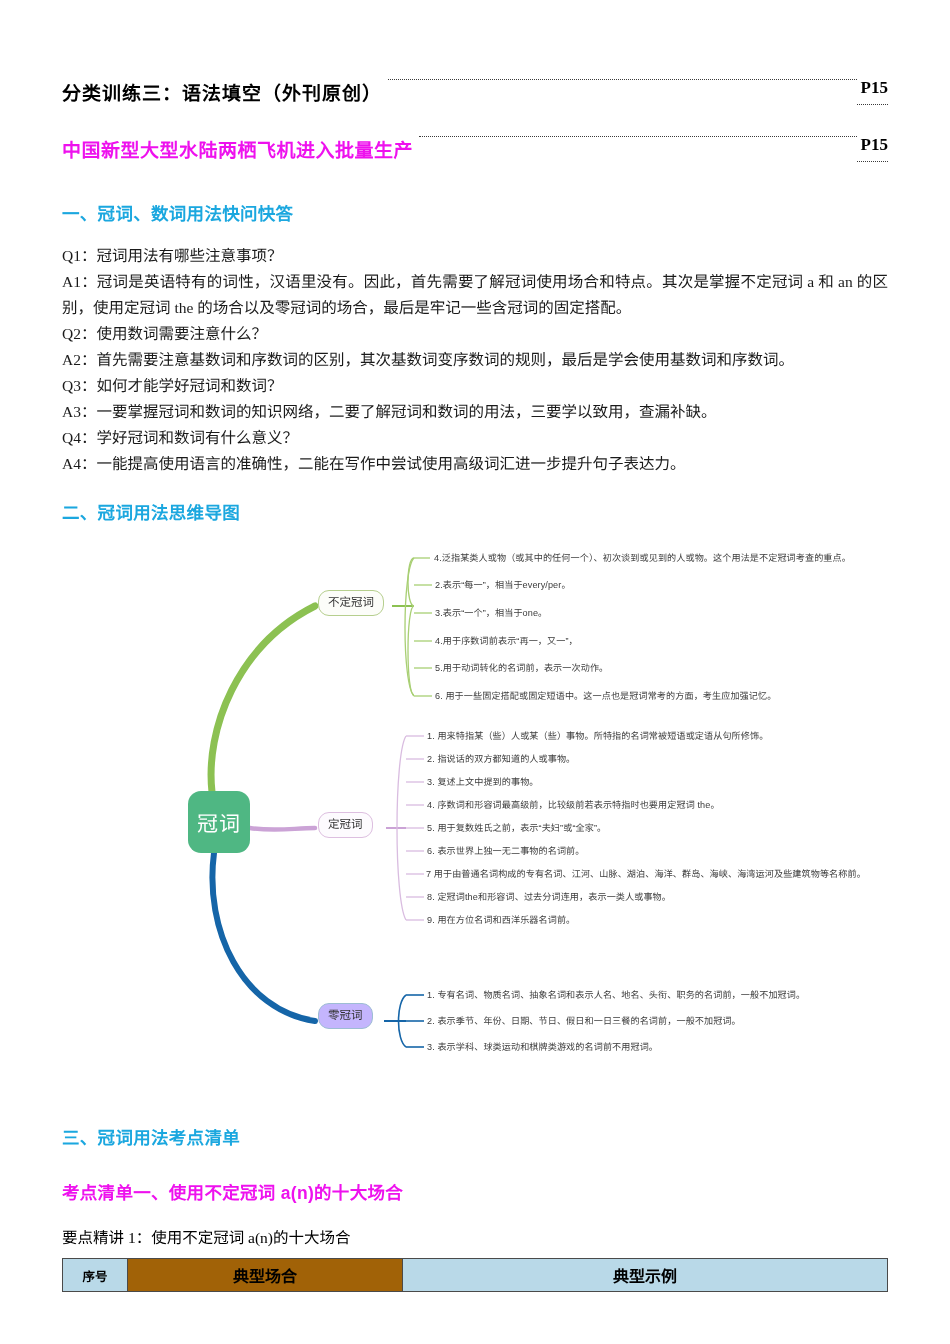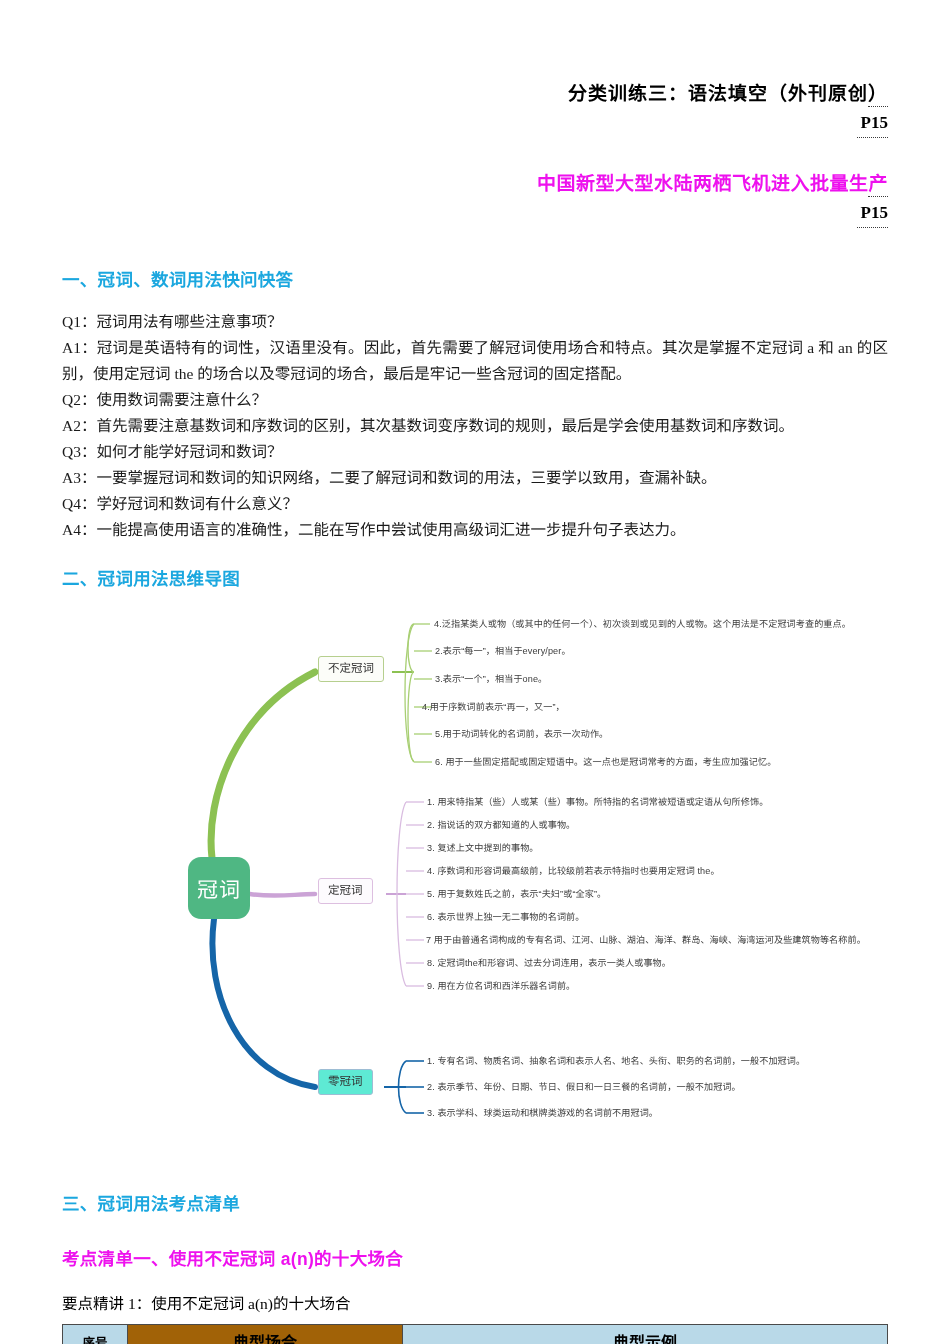--- a/index.html
+++ b/index.html
@@ -18,23 +18,22 @@
     box-sizing:border-box;
     padding:0;
   }
   .content{
     position:absolute;
     left:62px;right:62px;top:78px;
   }
 
   
   .leader-row{
-    display:flex;align-items:flex-end;
+    display:flex;
     width:100%;
-    flex-direction:column;
   }
   .leader-row .lr-title{
     white-space:nowrap;
     font-family:"Liberation Sans","DejaVu Sans",sans-serif;
     font-weight:bold;
   }
   .leader-row .lr-dots{
     flex:1 1 auto;
     border-bottom:1.6px dotted #3a3a3a;
     margin:0 0 6px 6px;
@@ -100,31 +99,31 @@
     display:flex;align-items:center;justify-content:center;
     color:#ffffff;
     font-family:"Liberation Sans","DejaVu Sans",sans-serif;
     font-size:21px;
     letter-spacing:1px;
   }
   .mm-node{
     position:absolute;
     background:#fdfdfd;
     border:1.2px solid #c8c8c8;
-    border-radius:3px;
+    border-radius:11px;
     padding:6px 9px;
     font-family:"Liberation Sans","DejaVu Sans",sans-serif;
     font-size:11.5px;
     color:#333;
     white-space:nowrap;
     line-height:1;
   }
   .mm-node.green{border-color:#b6cf8e;background:#fcfdf9;}
   .mm-node.purple{border-color:#ddbfe0;background:#fdfbfe;}
-  .mm-node.blue{border-color:#9dbdd4;background:#5eead4;text-align:right;}
+  .mm-node.blue{border-color:#9dbdd4;background:#c4b5fd;text-align:right;}
 
   .mm-node-a{left:256px;top:50px;}
   .mm-node-d{left:256px;top:272px;}
   .mm-node-z{left:256px;top:463px;}
 
   .mm-leaf{
     position:absolute;
     font-family:"Liberation Sans","DejaVu Sans",sans-serif;
     font-size:9.1px;
     line-height:1.25;
@@ -234,21 +233,21 @@
 
       <div class="mm-center" style="background: rgb(79, 183, 131);">冠词</div>
 
       <div class="mm-node green mm-node-a">不定冠词</div>
       <div class="mm-node purple mm-node-d">定冠词</div>
       <div class="mm-node blue mm-node-z">零冠词</div>
 
       <div class="mm-leaf" style="left:372px;top:13px;">4.泛指某类人或物（或其中的任何一个）、初次谈到或见到的人或物。这个用法是不定冠词考查的重点。</div>
       <div class="mm-leaf" style="left:373px;top:40px;">2.表示“每一”，相当于every/per。</div>
       <div class="mm-leaf" style="left:373px;top:68px;">3.表示“一个”，相当于one。</div>
-      <div class="mm-leaf" style="left:360px;top:96px;">4.用于序数词前表示“再一，又一”，</div>
+      <div class="mm-leaf" style="left:373px;top:96px;">4.用于序数词前表示“再一，又一”，</div>
       <div class="mm-leaf" style="left:373px;top:123px;">5.用于动词转化的名词前，表示一次动作。</div>
       <div class="mm-leaf" style="left:373px;top:151px;">6. 用于一些固定搭配或固定短语中。这一点也是冠词常考的方面，考生应加强记忆。</div>
 
       <div class="mm-leaf" style="left:365px;top:191px;">1. 用来特指某（些）人或某（些）事物。所特指的名词常被短语或定语从句所修饰。</div>
       <div class="mm-leaf" style="left:365px;top:214px;">2. 指说话的双方都知道的人或事物。</div>
       <div class="mm-leaf" style="left:365px;top:237px;">3. 复述上文中提到的事物。</div>
       <div class="mm-leaf" style="left:365px;top:260px;">4. 序数词和形容词最高级前，比较级前若表示特指时也要用定冠词 the。</div>
       <div class="mm-leaf" style="left:365px;top:283px;">5. 用于复数姓氏之前，表示“夫妇”或“全家”。</div>
       <div class="mm-leaf" style="left:365px;top:306px;">6. 表示世界上独一无二事物的名词前。</div>
       <div class="mm-leaf" style="left:364px;top:329px;">7 用于由普通名词构成的专有名词、江河、山脉、湖泊、海洋、群岛、海峡、海湾运河及些建筑物等名称前。</div>

